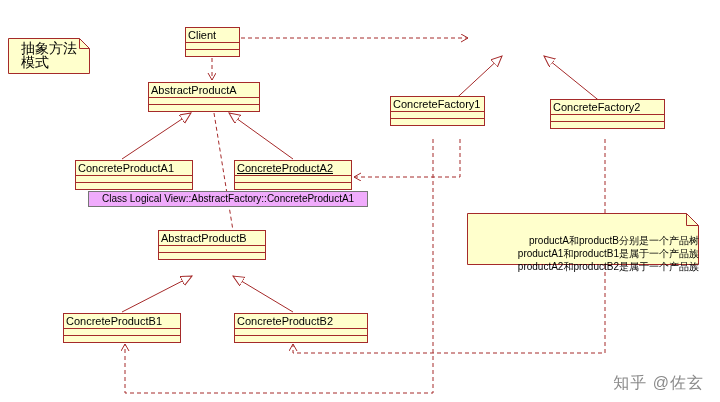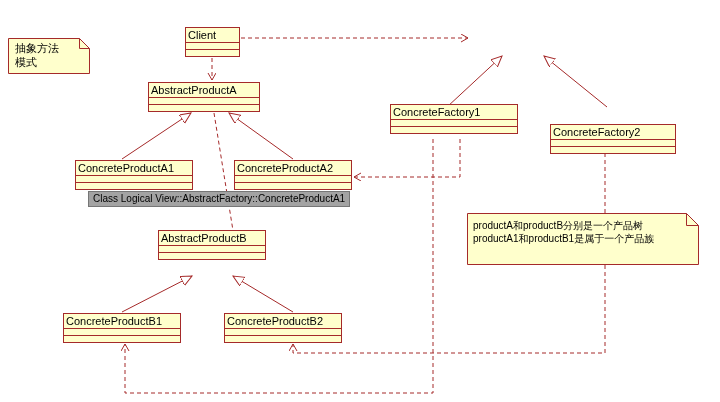--- a/index.html
+++ b/index.html
@@ -18,26 +18,26 @@
   .uml-name {
     font-size:11px; color:#000; line-height:14px; height:14px;
     border-bottom:1px solid #A52A2A; white-space:nowrap; overflow:hidden; padding:0 2px;
   }
   .uml-attrs { height:6px; border-bottom:1px solid #A52A2A; }
   .uml-ops { height:6px; }
 
   .uml-note { position:absolute; z-index:3; }
   .uml-note svg { position:absolute; left:0; top:0; }
   .note-text { position:relative; z-index:1; color:#000; }
-  .note-text-pattern { padding:3px 0 0 7px; font-size:11px; line-height:14px; }
-  .note-text-products { padding:6px 0 0 6px; font-size:10px; line-height:13px; white-space:nowrap; }
+  .note-text-pattern { padding:3px 0 0 13px; font-size:14px; line-height:14px; }
+  .note-text-products { padding:21px 0 0 6px; font-size:10px; line-height:13px; white-space:nowrap;text-align:right; }
 
   .tooltip {
-    position:absolute; z-index:4; background:#a3a3a3; border:1px solid #767676;
-    font-size:10px; line-height:12px; padding:1px 4px; white-space:nowrap; color:#000;
+    position:absolute; z-index:4; background:#f0abfc; border:1px solid #767676;
+    font-size:10px; line-height:12px; padding:1px 13px; white-space:nowrap; color:#000;
   }
   .watermark {
     position:absolute; z-index:5; right:16px; bottom:8px;
     font-size:16px; color:#8A8A8A; letter-spacing:1px;
   }
 </style>
 </head>
 <body>
 
 <div class="canvas">
@@ -73,57 +73,57 @@
     <div class="uml-ops"></div>
   </div>
 
 
   <div class="uml-class" style="left:148px;top:82px;width:112px;">
     <div class="uml-name">AbstractProductA</div>
     <div class="uml-attrs"></div>
     <div class="uml-ops"></div>
   </div>
 
-  <div class="uml-class" style="left:390px;top:104px;width:128px;">
+  <div class="uml-class" style="left:390px;top:96px;width:95px;">
     <div class="uml-name">ConcreteFactory1</div>
     <div class="uml-attrs"></div>
     <div class="uml-ops"></div>
   </div>
 
-  <div class="uml-class" style="left:550px;top:124px;width:126px;">
+  <div class="uml-class" style="left:550px;top:99px;width:115px;">
     <div class="uml-name">ConcreteFactory2</div>
     <div class="uml-attrs"></div>
     <div class="uml-ops"></div>
   </div>
 
   <div class="uml-class" style="left:63px;top:160px;width:118px;margin-left:12px;">
     <div class="uml-name">ConcreteProductA1</div>
     <div class="uml-attrs"></div>
     <div class="uml-ops"></div>
   </div>
 
-  <div class="uml-class" style="left:234px;top:160px;width:118px;">
+  <div class="uml-class" style="left:234px;top:160px;width:118px;text-decoration:underline;">
     <div class="uml-name">ConcreteProductA2</div>
     <div class="uml-attrs"></div>
     <div class="uml-ops"></div>
   </div>
 
   <div class="uml-class" style="left:158px;top:230px;width:108px;">
     <div class="uml-name">AbstractProductB</div>
     <div class="uml-attrs"></div>
     <div class="uml-ops"></div>
   </div>
 
   <div class="uml-class" style="left:63px;top:313px;width:118px;">
     <div class="uml-name">ConcreteProductB1</div>
     <div class="uml-attrs"></div>
     <div class="uml-ops"></div>
   </div>
 
-  <div class="uml-class" style="left:224px;top:313px;width:118px;">
+  <div class="uml-class" style="left:234px;top:313px;width:134px;">
     <div class="uml-name">ConcreteProductB2</div>
     <div class="uml-attrs"></div>
     <div class="uml-ops"></div>
   </div>
 
   <div class="uml-note" style="left:8px;top:38px;width:82px;height:36px;">
     <svg width="82" height="36">
       <polygon points="0.5,0.5 71.5,0.5 81.5,10.5 81.5,35.5 0.5,35.5" fill="#FFFFCC" stroke="#A52A2A"></polygon>
       <polyline points="71.5,0.5 71.5,10.5 81.5,10.5" fill="none" stroke="#A52A2A"></polyline>
     </svg>
@@ -134,21 +134,23 @@
   </div>
 
   <div class="uml-note" style="left:467px;top:213px;width:232px;height:52px;">
     <svg width="232" height="52">
       <polygon points="0.5,0.5 219.5,0.5 231.5,12.5 231.5,51.5 0.5,51.5" fill="#FFFFCC" stroke="#A52A2A"></polygon>
       <polyline points="219.5,0.5 219.5,12.5 231.5,12.5" fill="none" stroke="#A52A2A"></polyline>
     </svg>
     <div class="note-text note-text-products">
       <div>productA和productB分别是一个产品树</div>
       <div>productA1和productB1是属于一个产品族</div>
+      <div>productA2和productB2是属于一个产品族</div>
     </div>
   </div>
 
   <div class="tooltip" style="left:88px;top:191px;">
     <span>Class Logical View::AbstractFactory::ConcreteProductA1</span>
   </div>
 
+  <div class="watermark">知乎 @佐玄</div>
 
 </div>
 
 </body></html>

